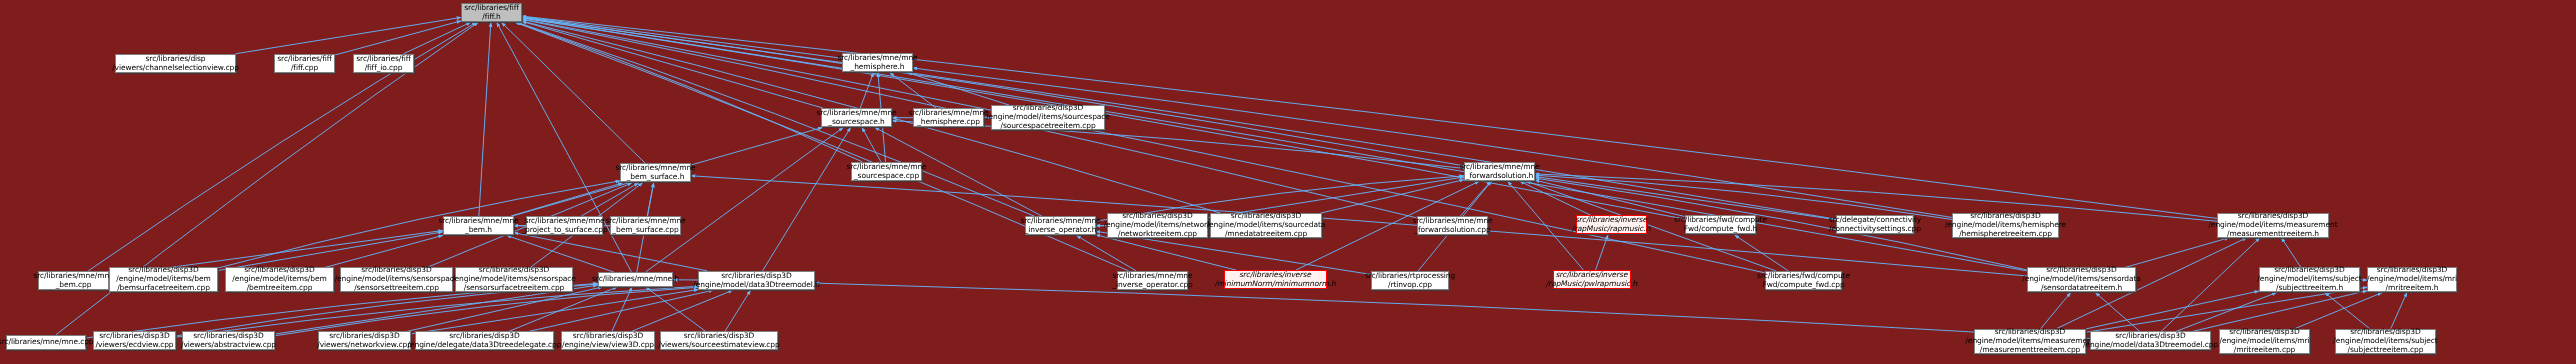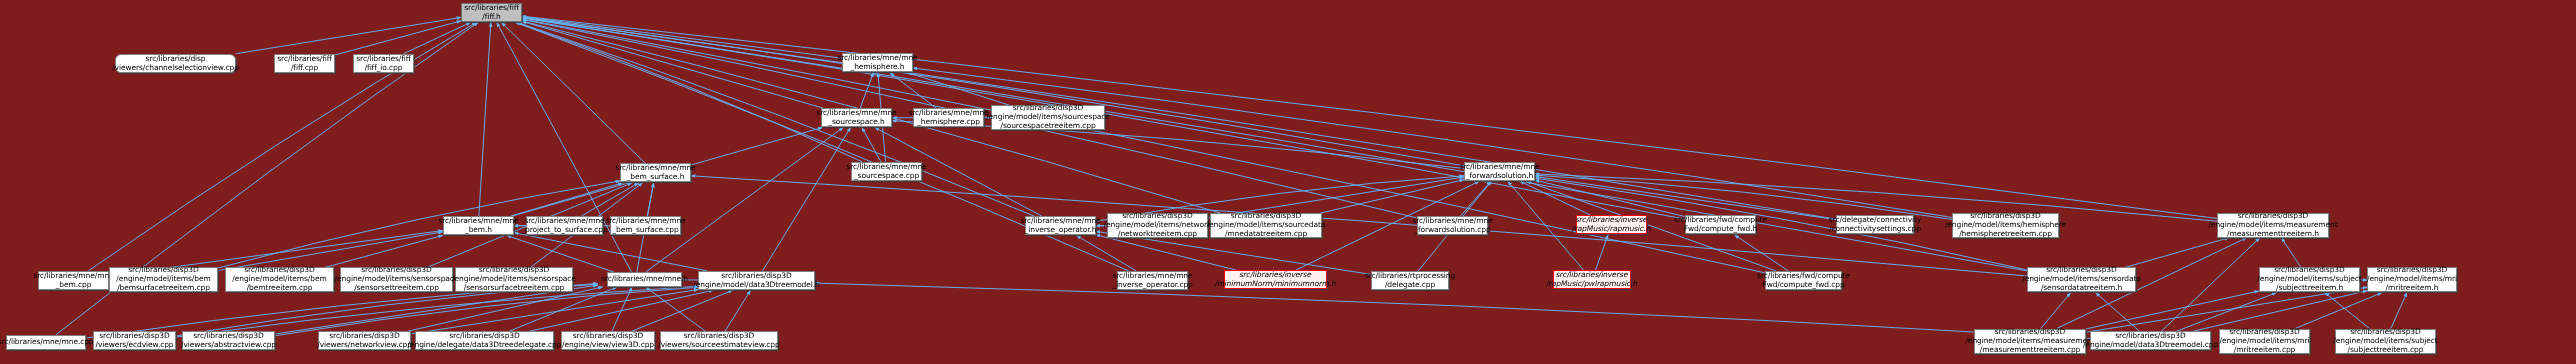--- a/index.html
+++ b/index.html
@@ -128,21 +128,21 @@
         <path d="M4016.3,575.0 Q4092.5,543.5 4168.7,512.0" marker-end="url(#arrow)"></path>
         <path d="M4183.9,575.0 Q4198.0,543.5 4212.1,512.0" marker-end="url(#arrow)"></path>
         <path d="M3836.8,580.0 Q3989.9,544.2 4143.0,508.5" marker-end="url(#arrow)"></path>
         <path d="M3651.0,581.3 Q3897.0,542.0 4143.0,502.6" marker-end="url(#arrow)"></path>
         <path d="M4129.0,490.0 Q4136.0,490.0 4143.0,490.0" marker-end="url(#arrow)"></path>
       </g>
   </svg>
   <div id="node-layer">
       <div class="node root" style="left: 461px; top: 2.9px; width: 61px; height: 19.4px;">src/libraries/fiff
 /fiff.h</div>
-      <div class="node" style="left: 115px; top: 54px; width: 121px; height: 19.4px; border-radius: 6px;">src/libraries/disp
+      <div class="node" style="left: 115px; top: 54px; width: 121px; height: 19.4px;">src/libraries/disp
 /viewers/channelselectionview.cpp</div>
       <div class="node" style="left: 274px; top: 54px; width: 61px; height: 19.4px;">src/libraries/fiff
 /fiff.cpp</div>
       <div class="node" style="left: 353px; top: 54px; width: 61px; height: 19.4px;">src/libraries/fiff
 /fiff_io.cpp</div>
       <div class="node" style="left: 842px; top: 53px; width: 71px; height: 19.4px;">src/libraries/mne/mne
 _hemisphere.h</div>
       <div class="node" style="left: 821px; top: 108px; width: 71px; height: 19.4px;">src/libraries/mne/mne
 _sourcespace.h</div>
       <div class="node" style="left: 913px; top: 108px; width: 71px; height: 19.4px;">src/libraries/mne/mne
@@ -191,29 +191,29 @@
 /bemsurfacetreeitem.cpp</div>
       <div class="node" style="left: 225px; top: 267px; width: 109px; height: 25px;">src/libraries/disp3D
 /engine/model/items/bem
 /bemtreeitem.cpp</div>
       <div class="node" style="left: 340px; top: 267px; width: 113px; height: 25px;">src/libraries/disp3D
 /engine/model/items/sensorspace
 /sensorsettreeitem.cpp</div>
       <div class="node" style="left: 455px; top: 267px; width: 118px; height: 25px;">src/libraries/disp3D
 /engine/model/items/sensorspace
 /sensorsurfacetreeitem.cpp</div>
-      <div class="node" style="left: 598px; top: 272px; width: 75px; height: 15px; margin-left: 9px;">src/libraries/mne/mne.h</div>
+      <div class="node" style="left: 598px; top: 272px; width: 75px; height: 15px;">src/libraries/mne/mne.h</div>
       <div class="node" style="left: 698px; top: 271px; width: 117px; height: 19.4px;">src/libraries/disp3D
 /engine/model/data3Dtreemodel.h</div>
       <div class="node" style="left: 1117px; top: 271px; width: 71px; height: 19.4px;">src/libraries/mne/mne
 _inverse_operator.cpp</div>
       <div class="node hot" style="left: 1224px; top: 270px; width: 103px; height: 19.4px;">src/libraries/inverse
 /minimumNorm/minimumnorm.h</div>
       <div class="node" style="left: 1371px; top: 271px; width: 78px; height: 19.4px;">src/libraries/rtprocessing
-/delegate.cpp</div>
+/rtinvop.cpp</div>
       <div class="node hot" style="left: 1553px; top: 270px; width: 78px; height: 19.4px;">src/libraries/inverse
 /rapMusic/pwlrapmusic.h</div>
       <div class="node" style="left: 1765px; top: 271px; width: 77px; height: 19.4px;">src/libraries/fwd/compute
 Fwd/compute_fwd.cpp</div>
       <div class="node" style="left: 2027px; top: 267px; width: 109px; height: 25px;">src/libraries/disp3D
 /engine/model/items/sensordata
 /sensordatatreeitem.h</div>
       <div class="node" style="left: 2259px; top: 267px; width: 101px; height: 25px;">src/libraries/disp3D
 /engine/model/items/subject
 /subjecttreeitem.h</div>

